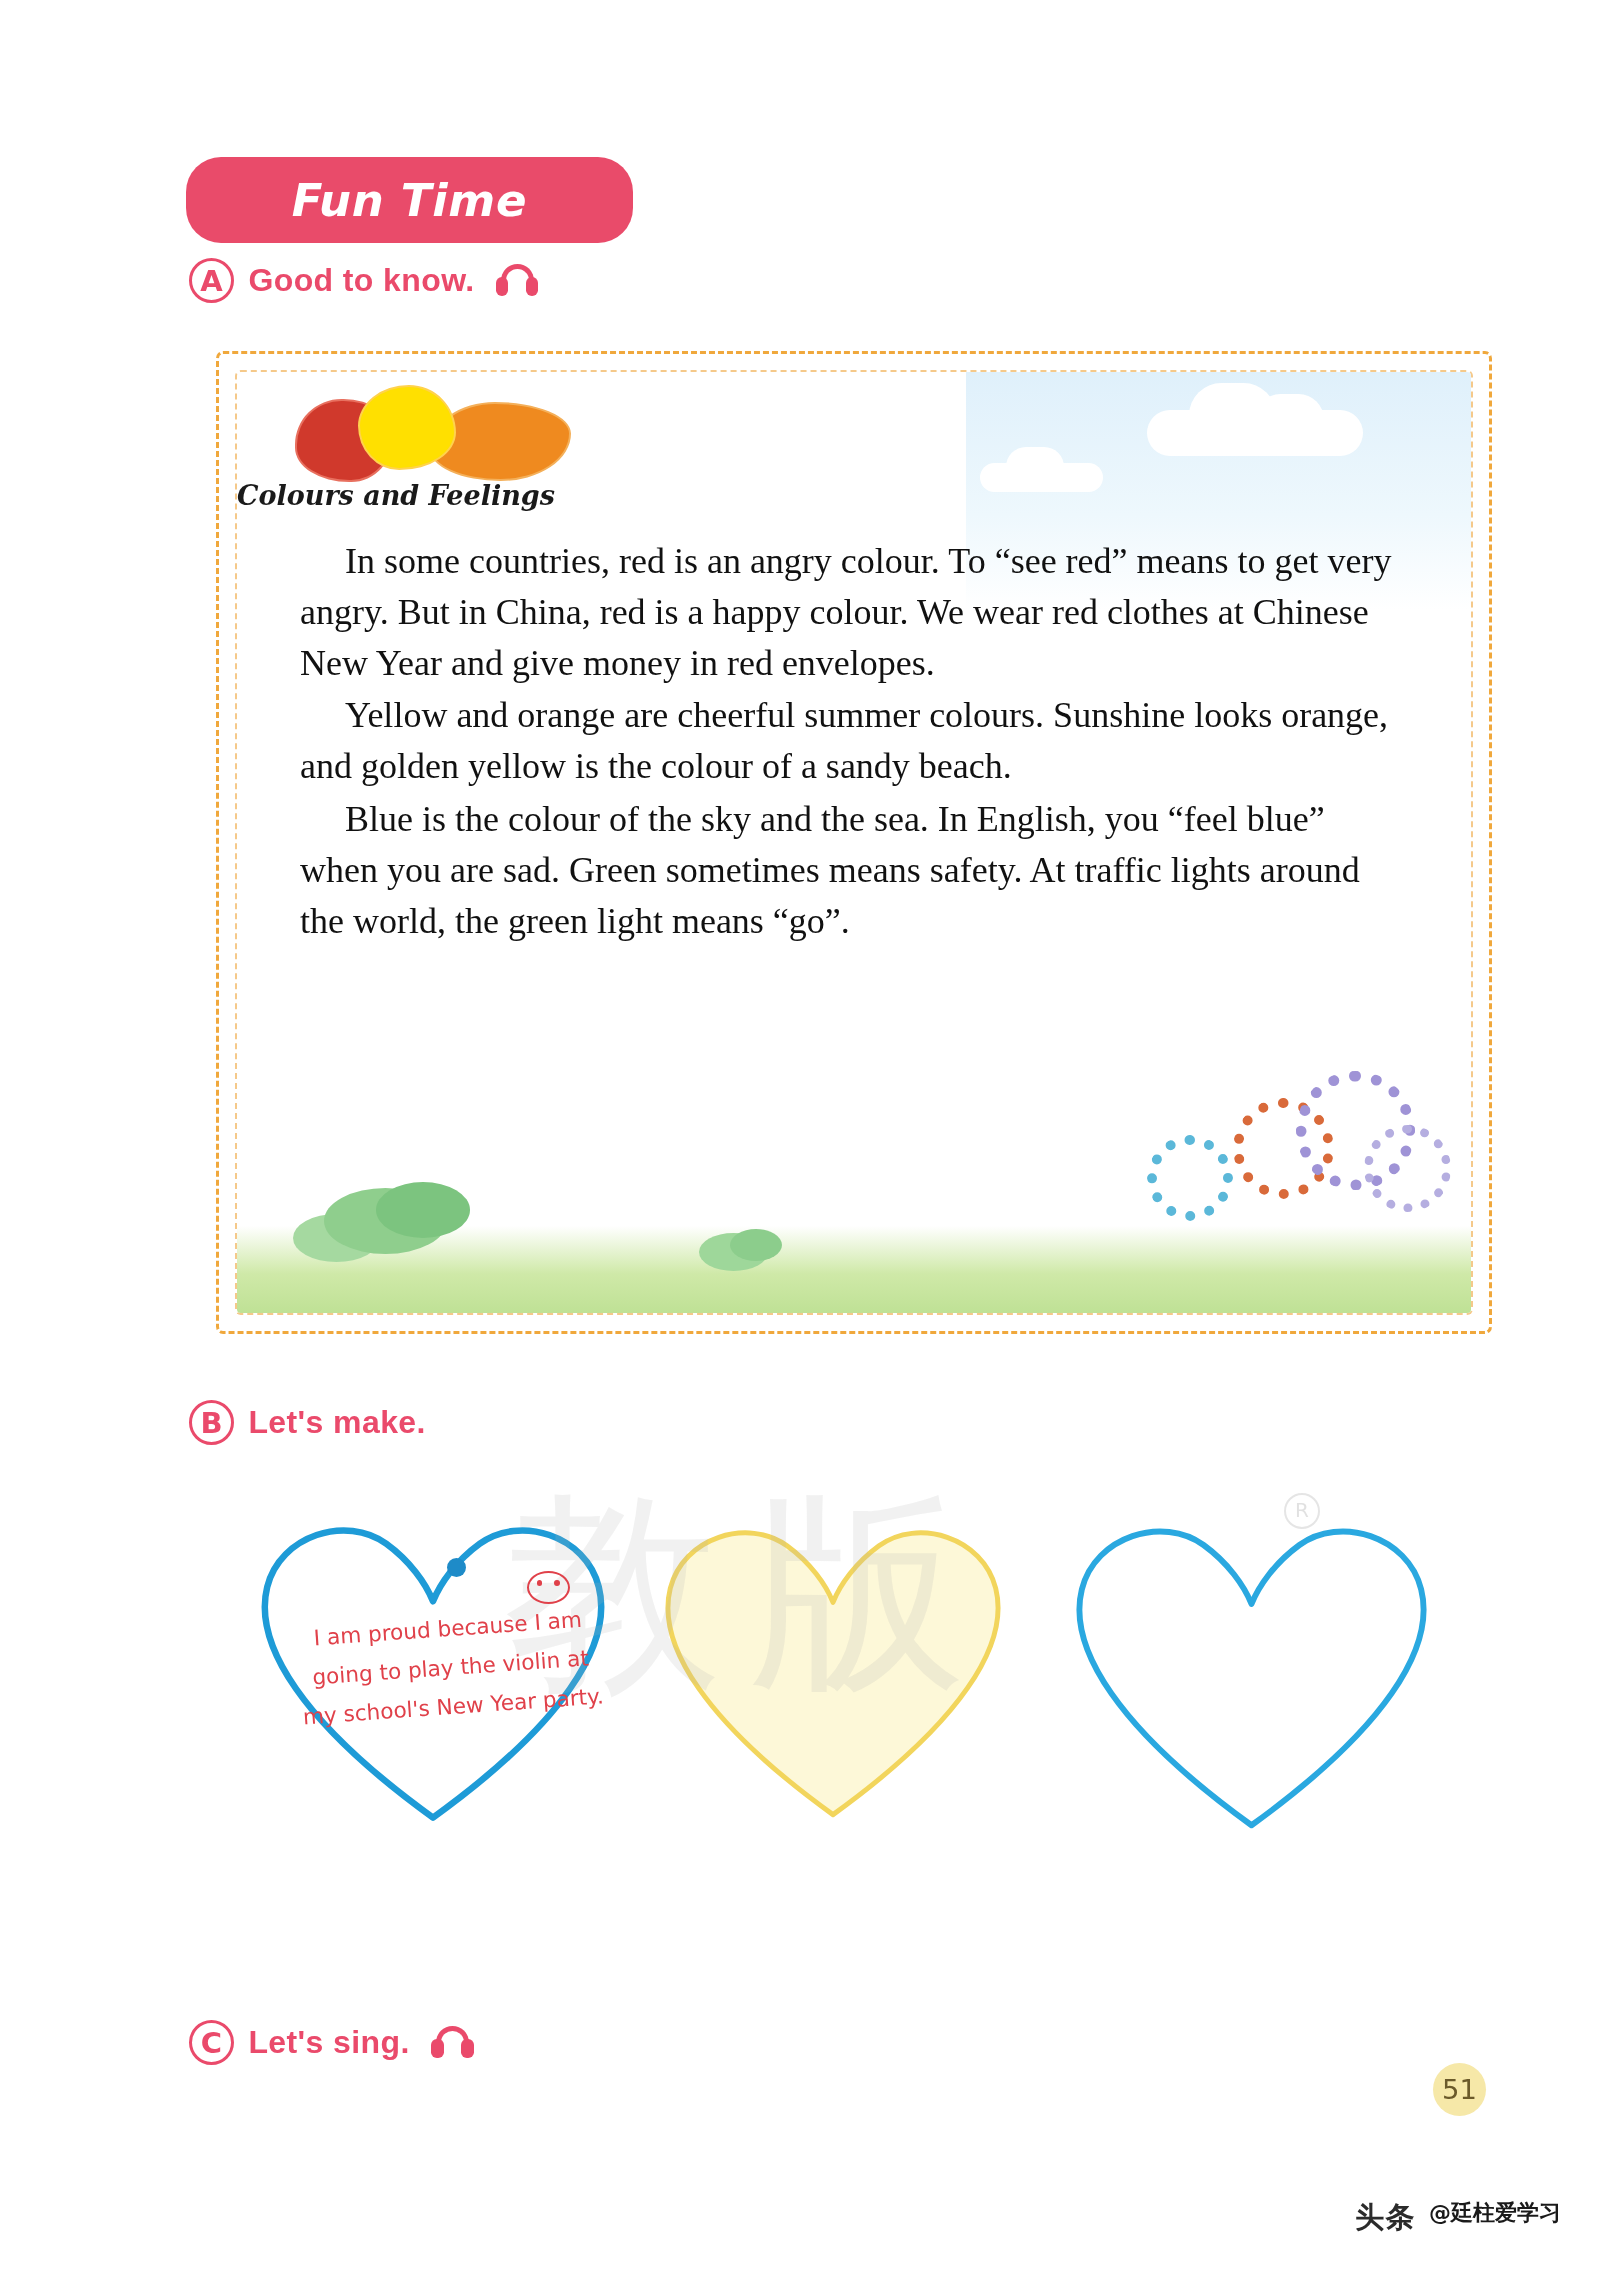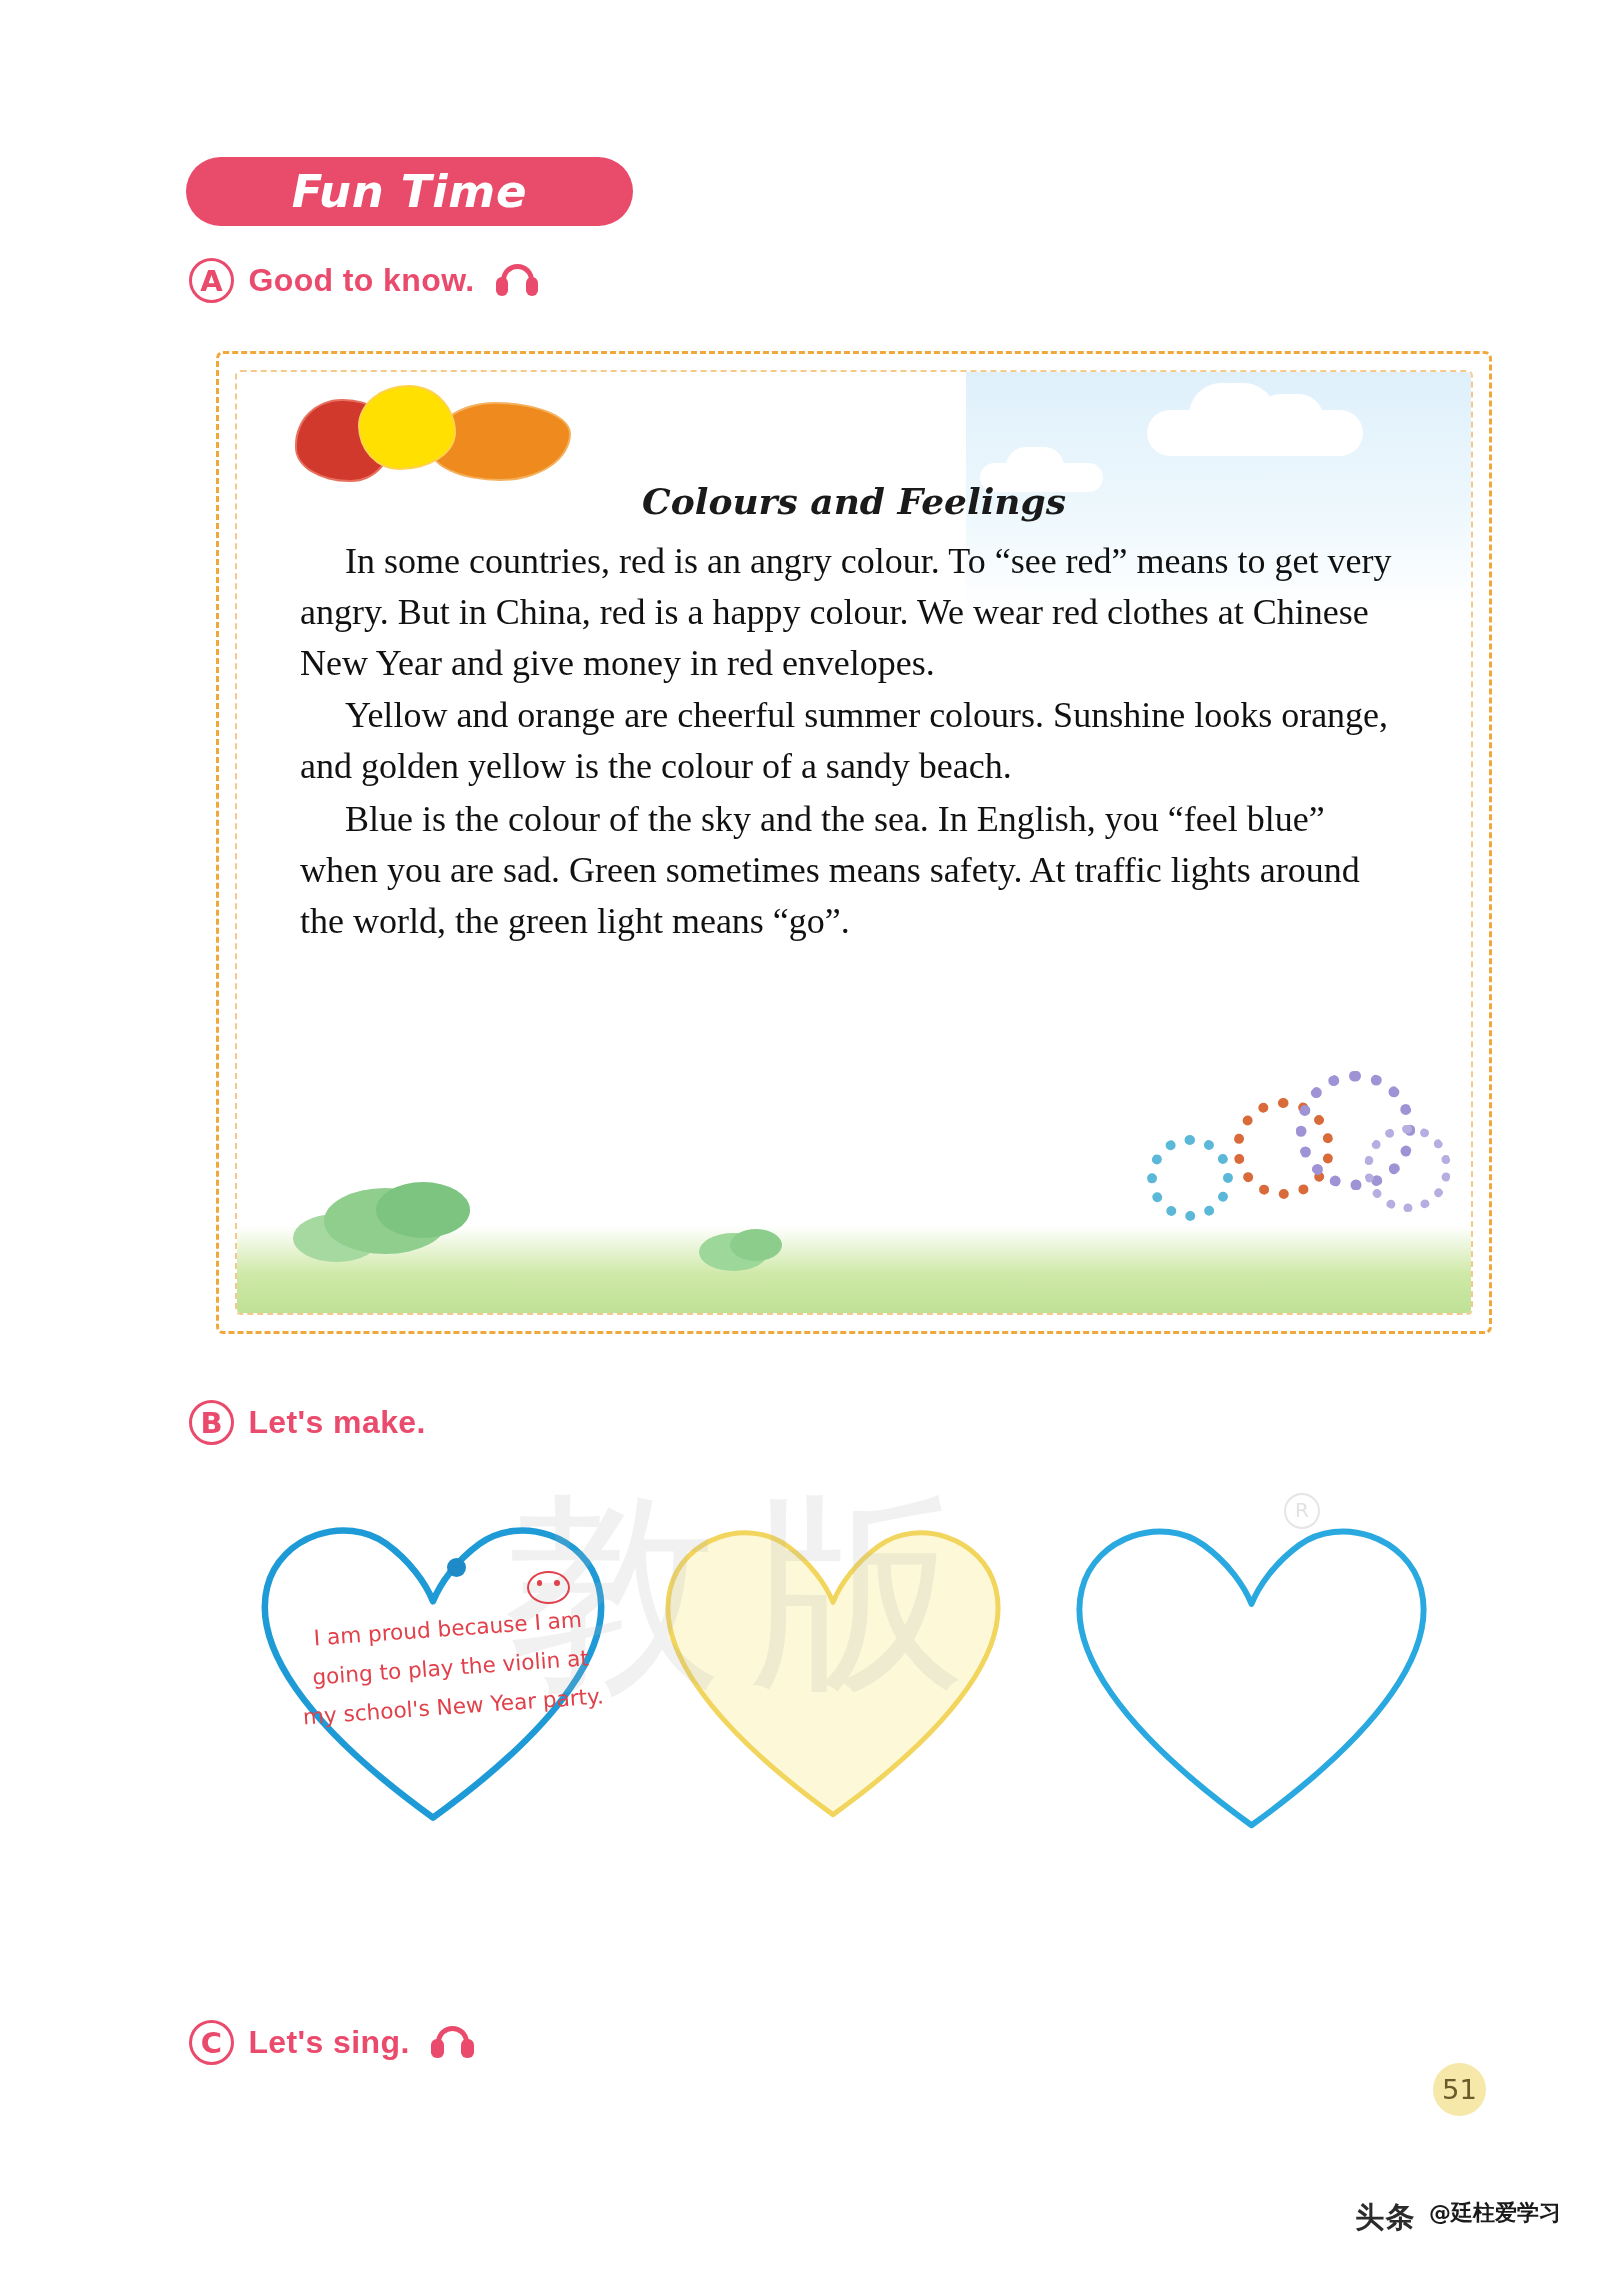--- a/index.html
+++ b/index.html
@@ -22,21 +22,21 @@
     height: 2273px;
     background: #ffffff;
   }
 
   
   .banner {
     position: absolute;
     left: 186px;
     top: 157px;
     width: 447px;
-    height: 69px;
+    height: 86px;
     background: #e94b6a;
     border-radius: 35px;
     display: flex;
     align-items: center;
     justify-content: center;
   }
   .banner-text {
     font-family: "DejaVu Sans", sans-serif;
     font-weight: bold;
     font-style: italic;
@@ -226,25 +226,25 @@
   .fw4 {
     right: 20px; bottom: 101px; width: 69px; height: 69px;
     border: 9.4px dotted #b5aee0;
   }
 
   
   .article-title {
     position: absolute;
     left: 0; right: 0;
     top: 108px;
-    text-align: center;
+    text-align: left;
     font-family: "DejaVu Serif", serif;
     font-weight: bold;
     font-style: italic;
-    font-size: 36px;
+    font-size: 27px;
     color: #1a1a1a;
     z-index: 4;
   }
   .article-body {
     position: absolute;
     left: 63px;
     right: 63px;
     top: 164px;
     z-index: 4;
   }

